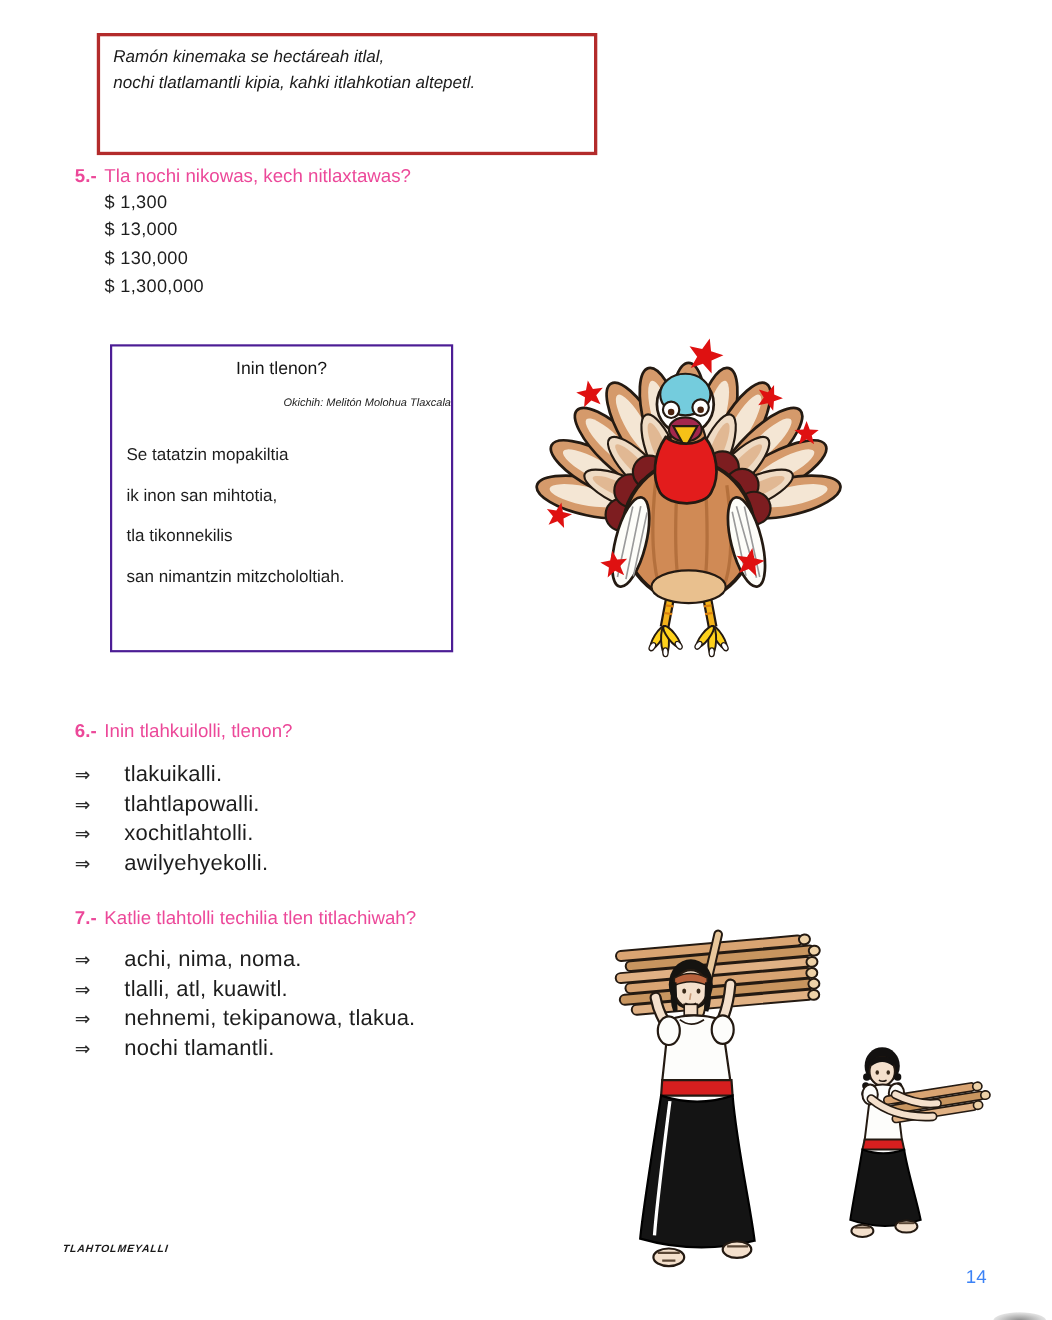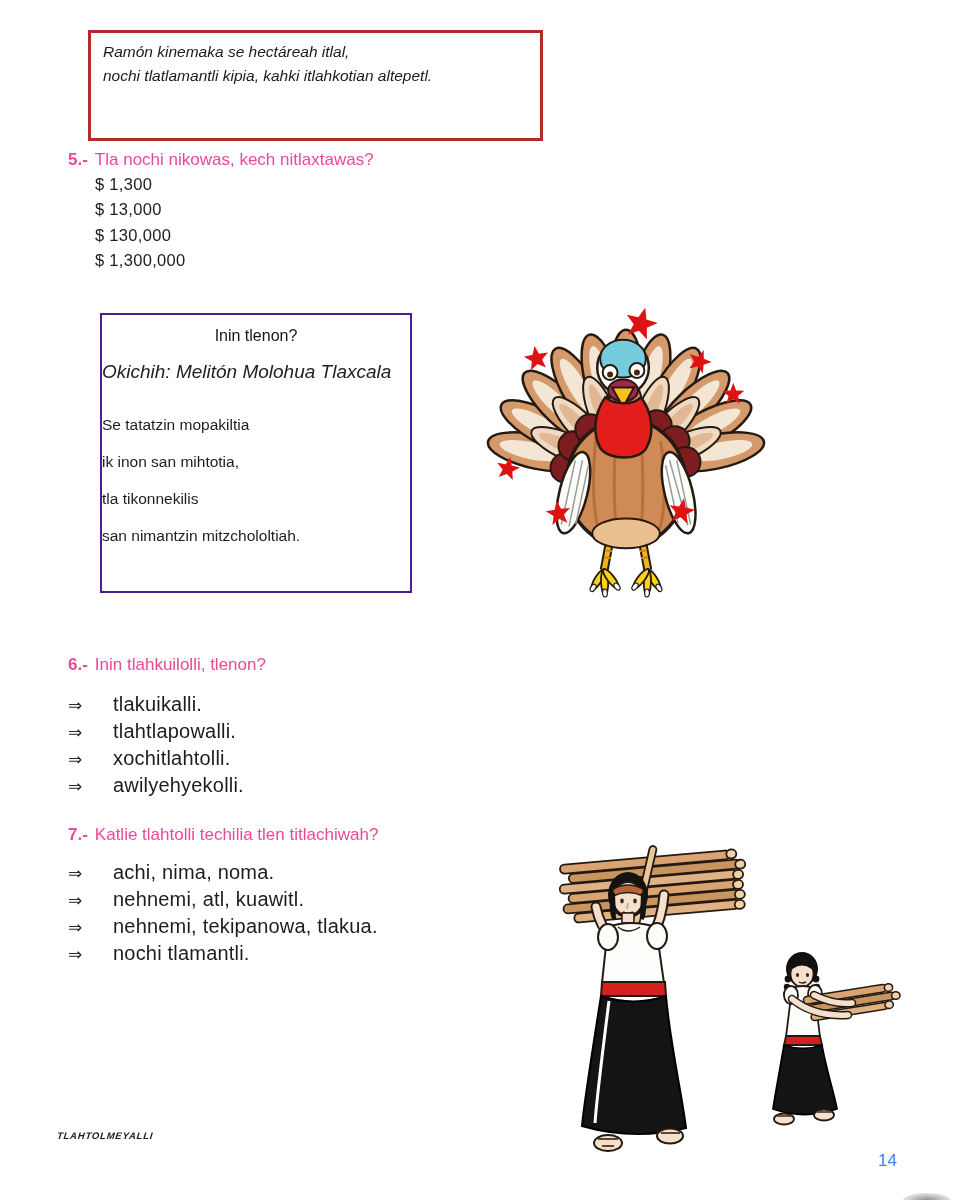--- a/index.html
+++ b/index.html
@@ -19,22 +19,22 @@
   .q-num{font-weight:bold;margin-right:7px;}
   
   .q5-options{position:absolute;left:95px;top:172px;}
   .q5-opt{font-size:16.5px;line-height:25.3px;letter-spacing:0.3px;}
   
   .poem-box{
     position:absolute;left:100px;top:313px;width:308px;height:276px;
     border:2px solid #4c1d95;
   }
   .poem-title{margin-top:12px;text-align:center;font-size:16px;color:#161616;}
-  .poem-author{margin-top:16px;text-align:left;font-size:19px;font-style:italic;color:#222;}
-  .poem-lines{margin-top:23px;}
+  .poem-author{margin-top:16px;text-align:right;font-size:10px;font-style:italic;color:#222;}
+  .poem-lines{margin-top:23px;padding-left:13px;}
   .poem-line{font-size:15.5px;line-height:37px;}
   
   .opt-list{position:absolute;left:68px;}
   .opt-row{display:flex;align-items:baseline;height:27px;}
   .opt-arrow{width:45px;font-family:"DejaVu Sans",sans-serif;font-size:17px;color:#2a2a2a;}
   .opt-label{font-size:20px;letter-spacing:0.2px;}
   
   .turkey-wrap{position:absolute;left:482px;top:302px;width:288px;height:298px;}
   .women-wrap{position:absolute;left:552px;top:843px;width:400px;height:322px;}
   
@@ -297,21 +297,21 @@
   <div class="q-header" style="top:825px;text-align:center;">
     <span class="q-num">7.-</span><span>Katlie tlahtolli techilia tlen titlachiwah?</span>
   </div>
   <div class="opt-list" style="top:861px;">
     <div class="opt-row">
       <span class="opt-arrow">⇒</span>
       <span class="opt-label">achi, nima, noma.</span>
     </div>
     <div class="opt-row">
       <span class="opt-arrow">⇒</span>
-      <span class="opt-label">nehnemi, atl, kuawitl.</span>
+      <span class="opt-label">tlalli, atl, kuawitl.</span>
     </div>
     <div class="opt-row">
       <span class="opt-arrow">⇒</span>
       <span class="opt-label">nehnemi, tekipanowa, tlakua.</span>
     </div>
     <div class="opt-row">
       <span class="opt-arrow">⇒</span>
       <span class="opt-label">nochi tlamantli.</span>
     </div>
   </div>

